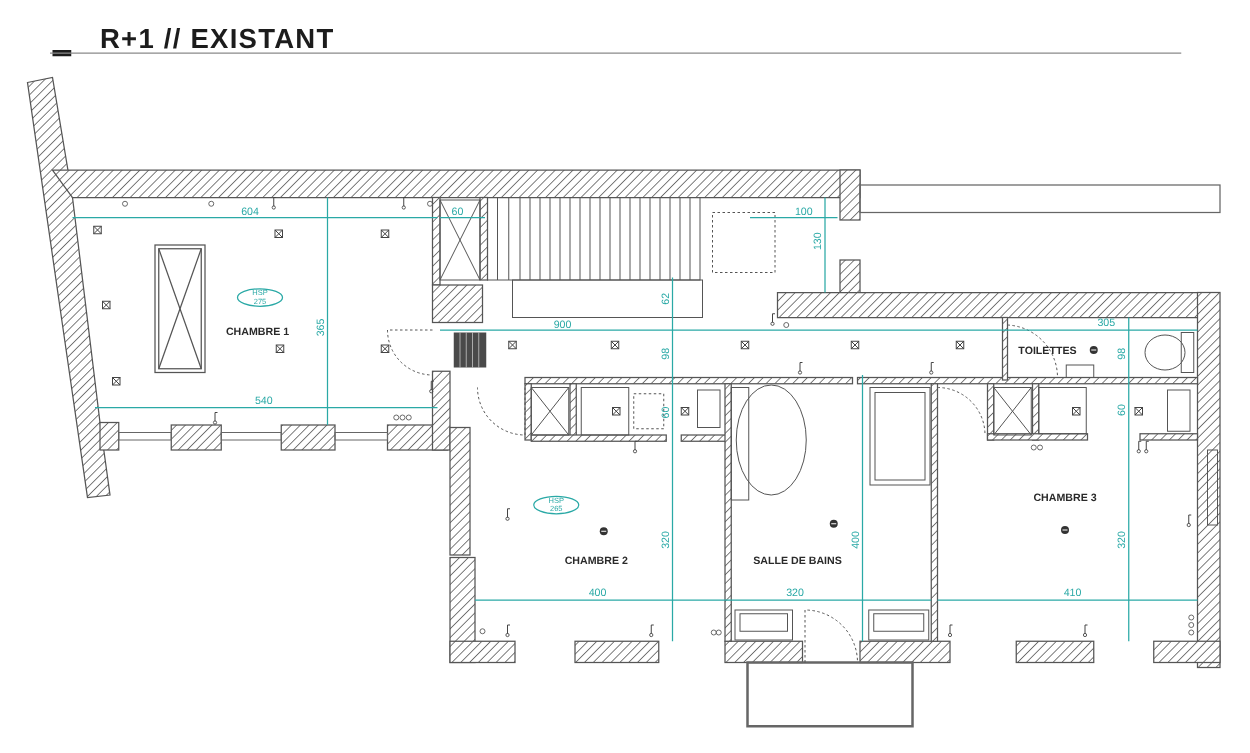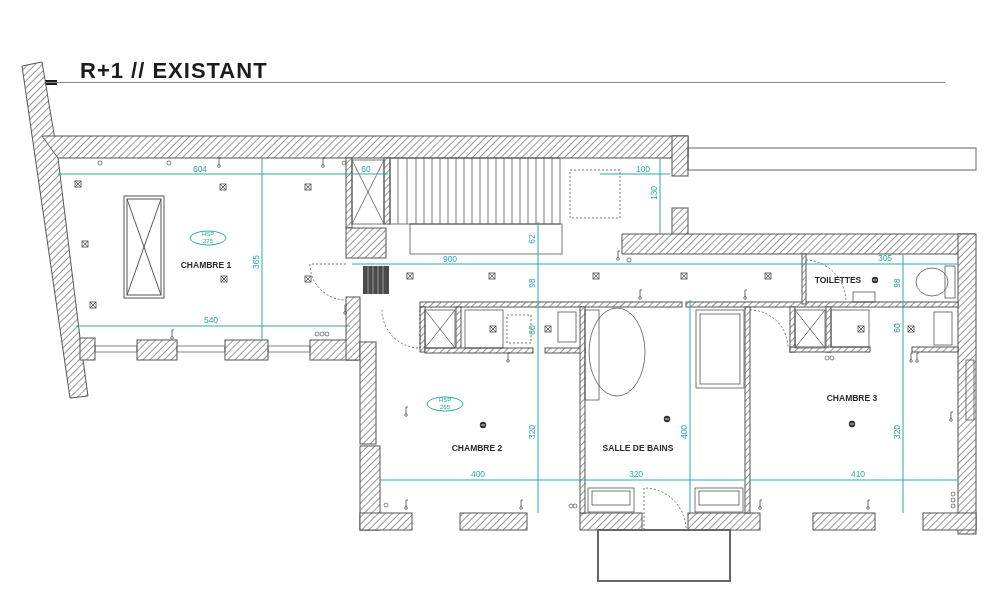--- a/index.html
+++ b/index.html
@@ -1,17 +1,17 @@
 <!DOCTYPE html>
 <html><head>
 <meta charset="utf-8">
 <style>
   html, body { margin:0; padding:0; background:#ffffff; }
   body { width:1000px; height:602px; position:relative; overflow:hidden; font-family:"Liberation Sans", sans-serif; }
-  .title-wrap { position:absolute; left:40px; top:18px; width:905px; height:30px;margin-top:40px; }
+  .title-wrap { position:absolute; left:40px; top:18px; width:905px; height:30px; }
   .title { position:absolute; left:40px; top:0; font-family:"Liberation Sans", sans-serif; font-weight:bold; font-size:22px; letter-spacing:1px; color:#1c1c1c; }
   .title-rule { position:absolute; left:0; top:24px; width:905px; height:1px; background:#8a8a8a; }
   .title-mark { position:absolute; left:2px; top:22px; width:15px; height:5px; background:#1c1c1c; }
   svg.plan { position:absolute; left:0; top:0; }
   .room-label { font-family:"Liberation Sans", sans-serif; font-weight:bold; font-size:8.5px; fill:#2a2a2a; }
   .dim { font-family:"Liberation Sans", sans-serif; font-size:8.5px; fill:#2aa9a6; }
   .hsp { font-family:"Liberation Sans", sans-serif; font-size:6px; fill:#2aa9a6; }
 </style>
 </head>
 <body>

